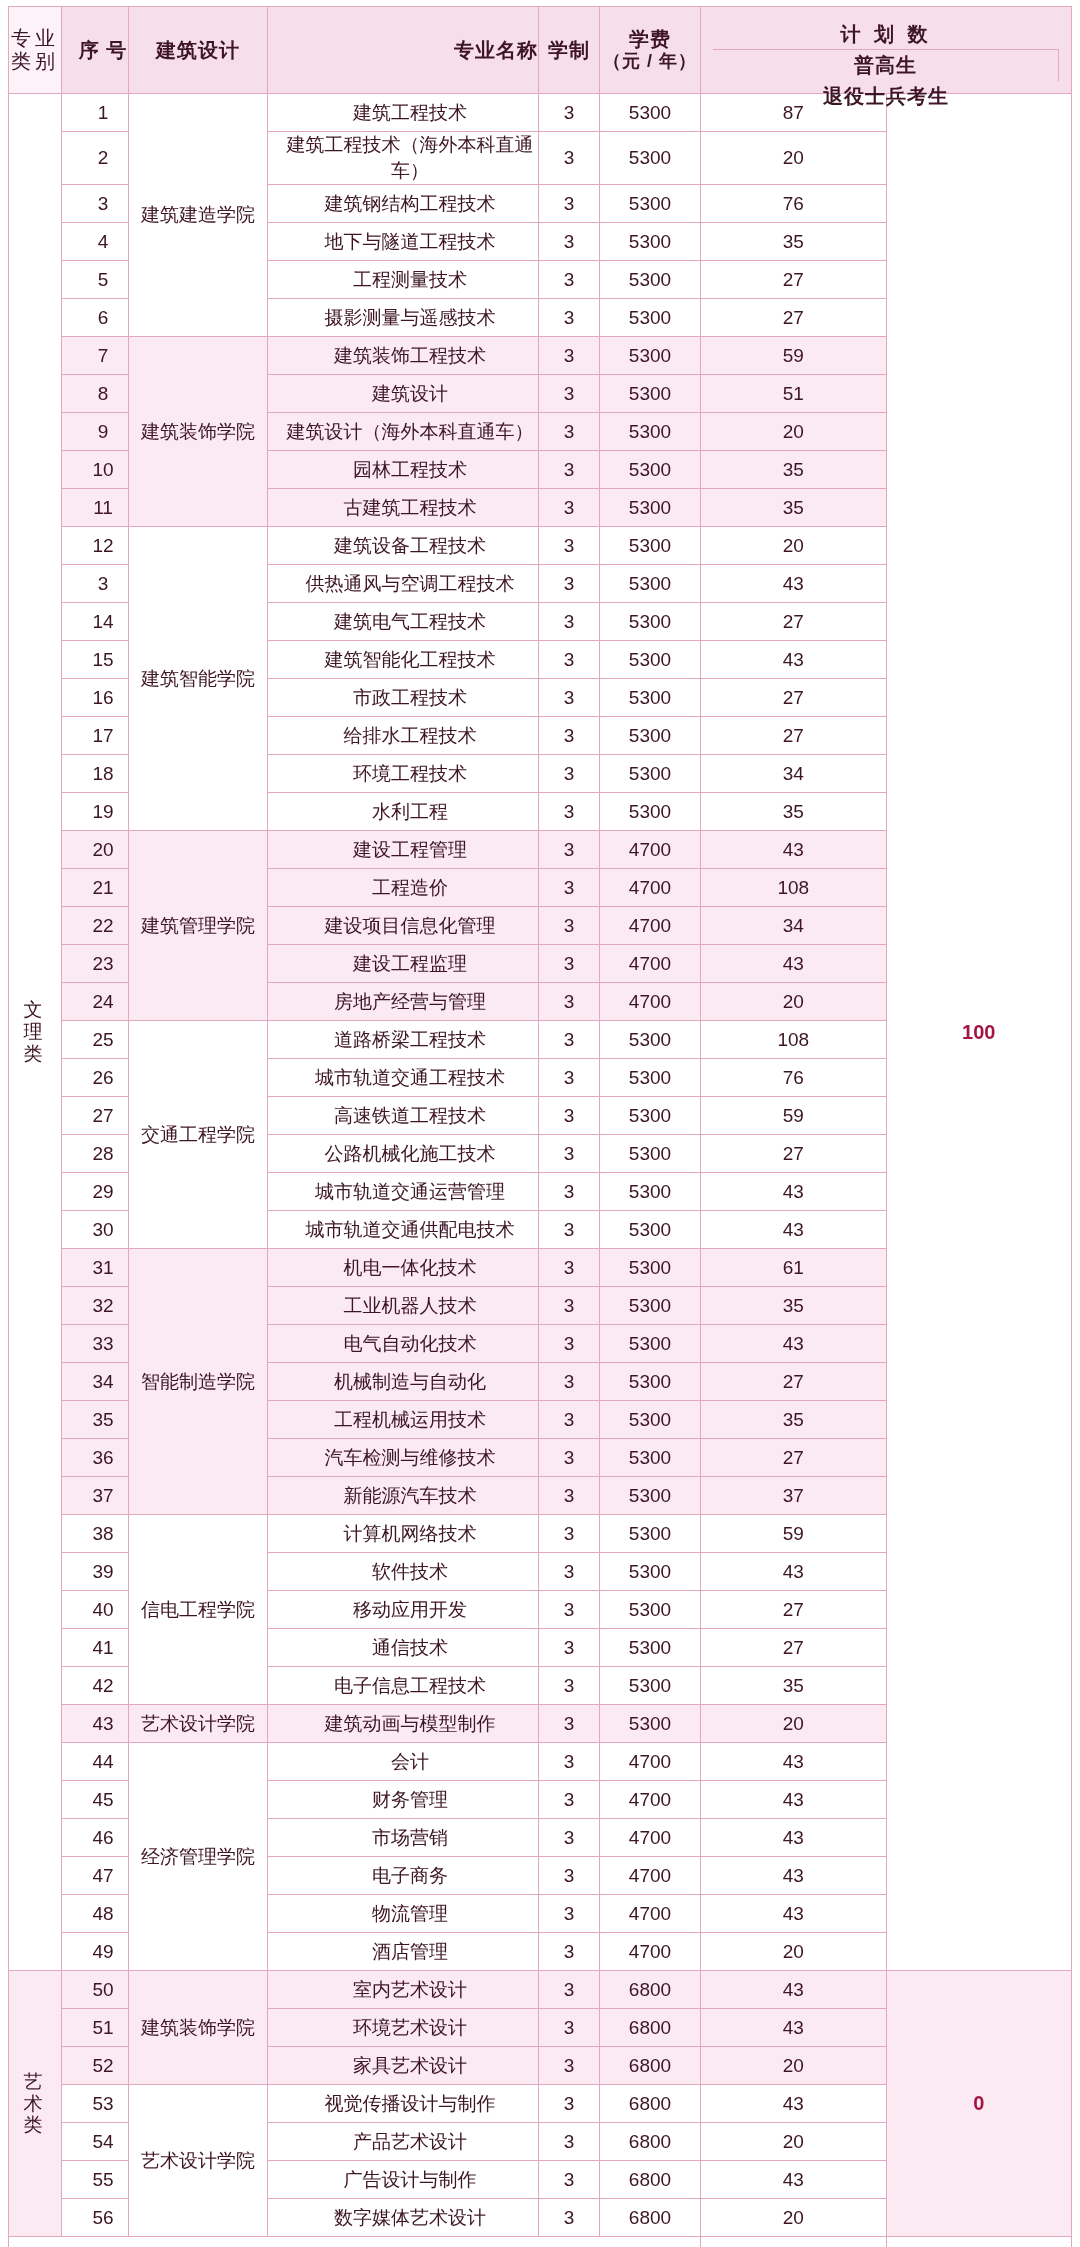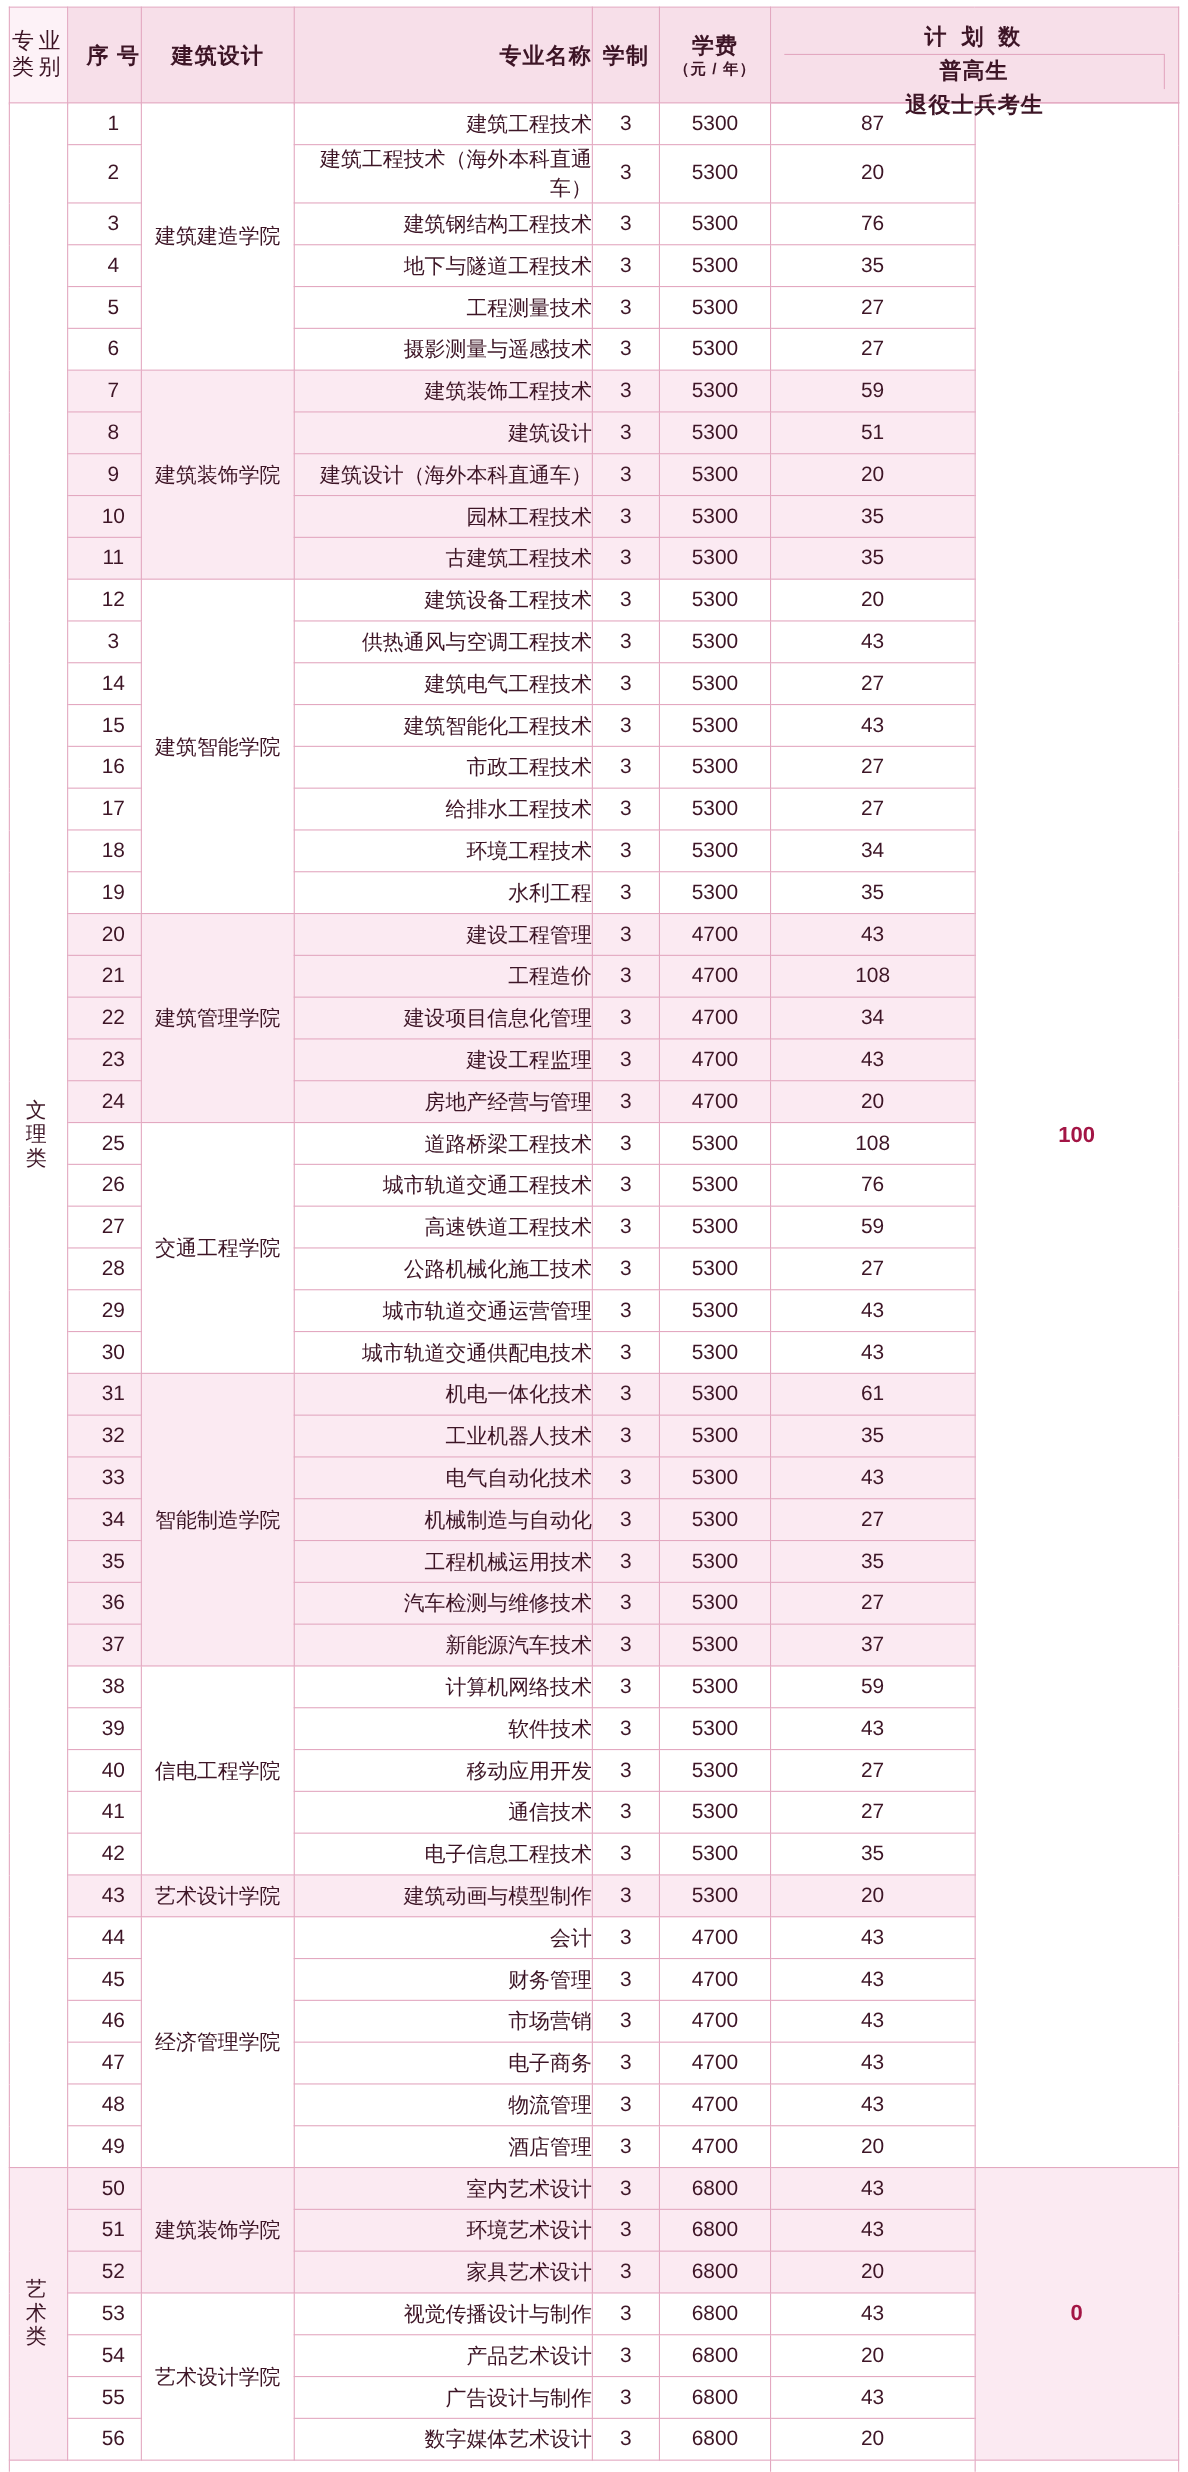--- a/index.html
+++ b/index.html
@@ -6,21 +6,21 @@
   body{font-family:"Liberation Sans","DejaVu Sans",sans-serif;color:#3a1220;}
   #wrap{width:1080px;height:2247px;position:relative;box-sizing:border-box;padding:6px 8px 8px 8px;}
   table{border-collapse:collapse;width:1064px;table-layout:fixed;}
   td,th{border:1px solid #e3a8c0;font-size:19px;text-align:center;vertical-align:middle;color:#3d1526;padding:0;}
   thead th{background:#f7dfe9;font-weight:bold;font-size:20px;height:62px;letter-spacing:1px;}
   tbody tr{height:38px;}
   .cat{width:52px;font-weight:normal;letter-spacing:4px;background:#fdf2f7;}
   .cat span{display:block;line-height:1.15;}
   .num{width:50px;padding-left:16px;}
   .col-col{width:138px;}
-  .major{width:270px;text-align:right;padding-left:14px;}
+  .major{width:270px;text-align:center;padding-left:14px;}
   .yr{width:60px;}
   .fee{width:100px;}
   .plan{width:100px;}
   .vet{width:128px;font-weight:bold;color:#a31545;font-size:20px;}
   .pink td{background:#fbeaf2;}
   .white td{background:#ffffff;}
   .total td{height:46px;font-weight:bold;font-size:20px;background:#ffffff;}
   .total .lbl{text-align:center;}
   .hdr-group{padding:12px;}
   .hdr-group .top{border-bottom:1px solid #e3a8c0;height:30px;line-height:30px;letter-spacing:4px;}
@@ -42,21 +42,21 @@
         </th>
         <th class="num" rowspan="2">
           <span>序</span>
           <span>号</span>
         </th>
         <th class="col-col" rowspan="2">建筑设计</th>
         <th class="major" style="text-align:right;padding-left:0" rowspan="2">专业名称</th>
         <th class="yr" rowspan="2">学制</th>
         <th class="fee" rowspan="2">
           <span class="two-line" style="display:block">学费</span>
-          <span class="two-line" style="display:block;font-size:14px">（元 / 年）</span>
+          <span class="two-line" style="display:block;font-size:18px">（元 / 年）</span>
         </th>
         <th class="hdr-group" colspan="2">
           <div class="top">计 划 数</div>
           <div class="bot">
             <div>普高生</div>
             <div>退役士兵考生</div>
           </div>
         </th>
       </tr>
       <tr></tr>

